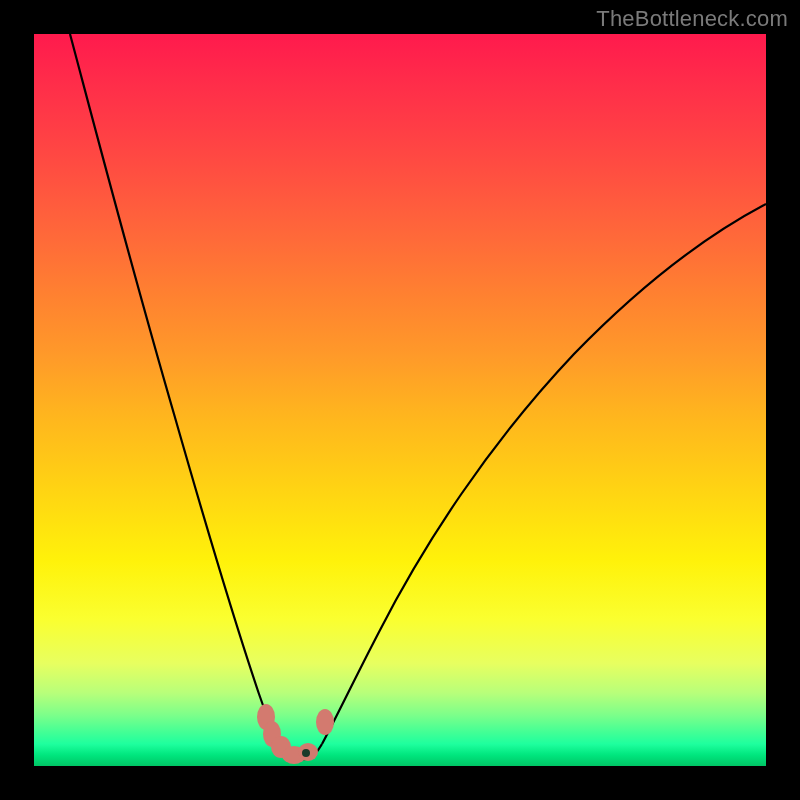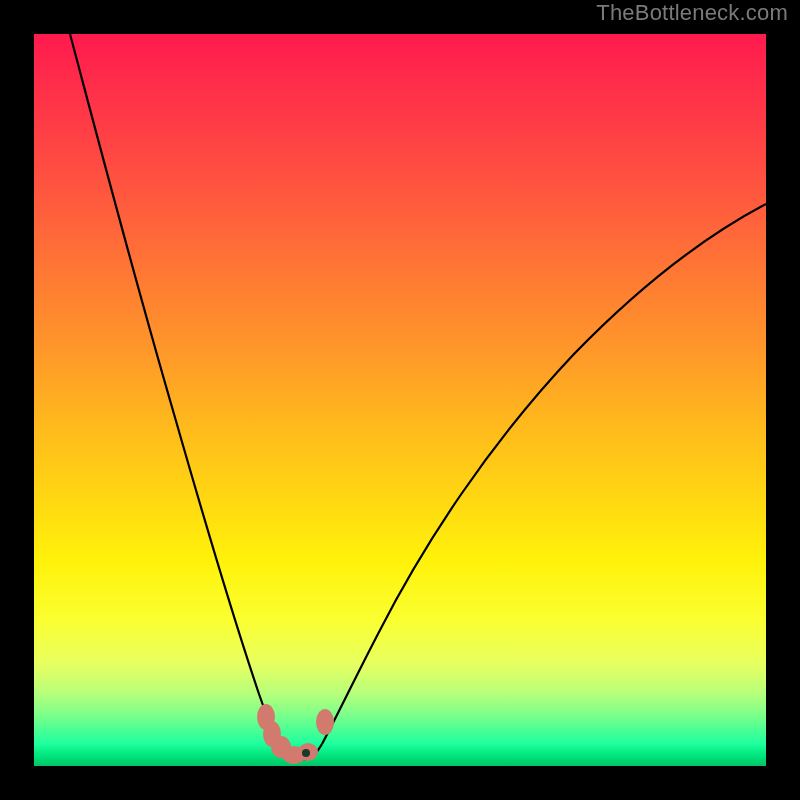--- a/index.html
+++ b/index.html
@@ -42,21 +42,21 @@
       #7dff8a 93%,
       #40ff96 95.5%,
       #1eff9e 97%,
       #00e67e 98.5%,
       #00c565 100%
     );
     overflow: hidden;
   }
   .watermark {
     position: absolute;
-    top: 0;
+    top: 6px;
     right: 12px;
     color: #7a7a7a;
     font-size: 22px;
     font-weight: 500;
     letter-spacing: 0.2px;
     user-select: none;
     margin-left: 44px;
   }
   svg.curve {
     position: absolute;

